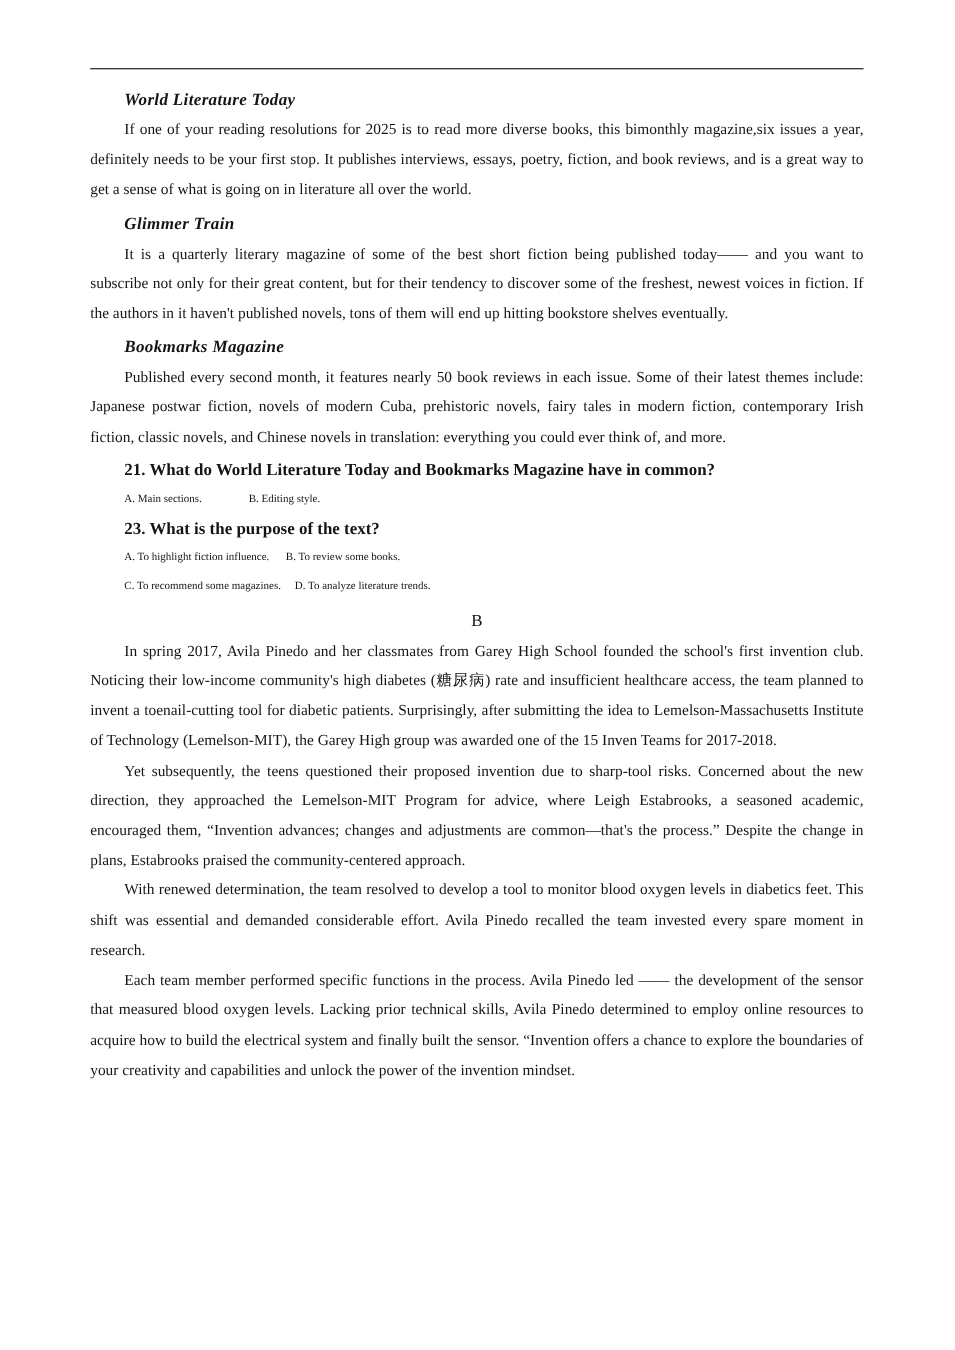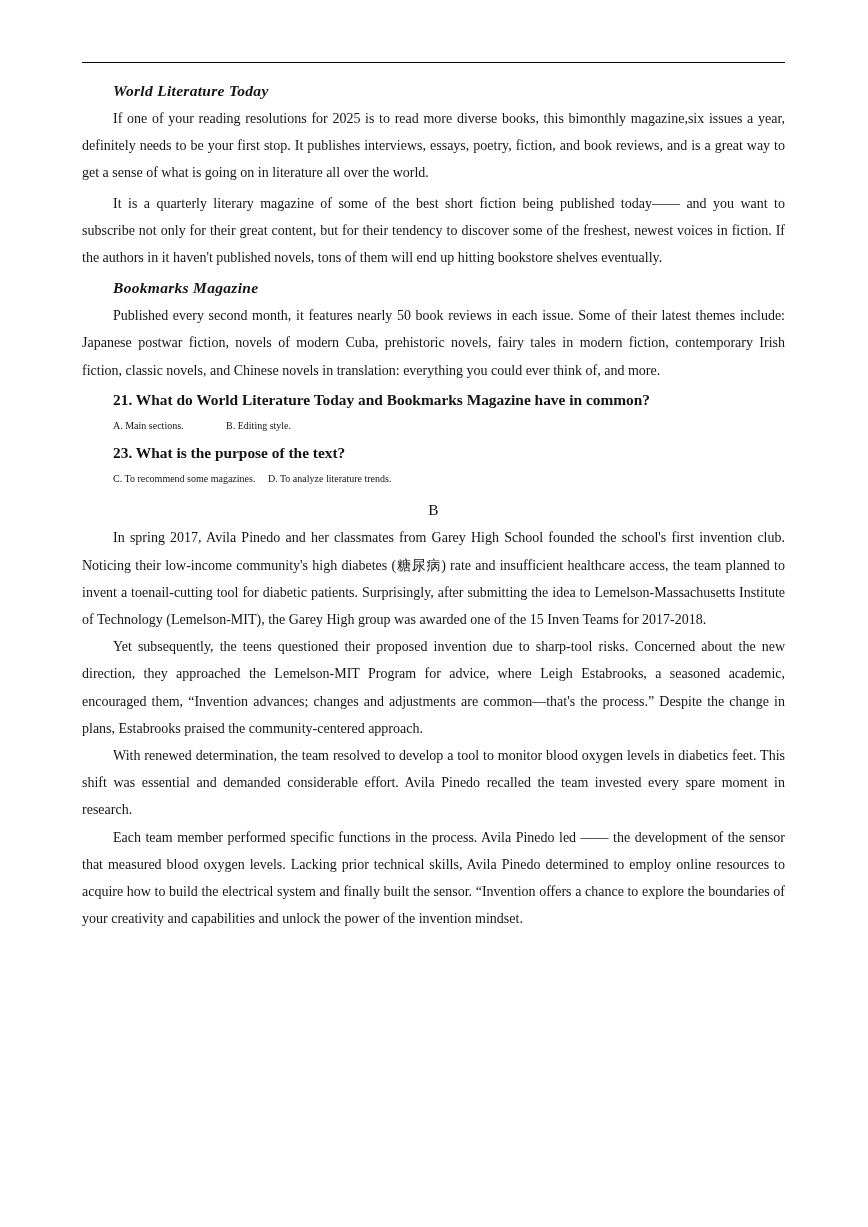--- a/index.html
+++ b/index.html
@@ -77,20 +77,21 @@
     <hr class="top-rule">
 
     <div>
       <div class="mag-title">World Literature Today</div>
       <p class="body-par">If one of your reading resolutions for 2025 is to read more diverse books, this bimonthly magazine,six issues a year, definitely needs to be your first stop. It publishes interviews, essays, poetry, fiction, and book reviews, and is a great way to get a sense of what is going on in literature all over the world.</p>
     </div>
 
     <div class="gap-small"></div>
 
     <div>
+      <div class="mag-title">Glimmer Train</div>
       <p class="body-par">It is a quarterly literary magazine of some of the best short fiction being published today—— and you want to subscribe not only for their great content, but for their tendency to discover some of the freshest,  newest voices in fiction. If the authors in it haven't published novels, tons of them will end up hitting bookstore shelves eventually.</p>
     </div>
 
     <div class="gap-small"></div>
 
     <div>
       <div class="mag-title">Bookmarks Magazine</div>
       <p class="body-par">Published every second month, it features nearly 50 book reviews in each issue. Some of their latest themes include: Japanese postwar fiction, novels of modern Cuba, prehistoric novels, fairy tales in modern fiction, contemporary Irish fiction, classic novels, and Chinese novels in translation: everything you could ever think of, and more.</p>
     </div>
 
@@ -99,20 +100,21 @@
     <div>
       <p class="q-stem">21. What do World Literature Today and Bookmarks Magazine have in common?</p>
       <span class="opt-row">A. Main sections.                 B. Editing style.</span>
     </div>
 
     <div>
     </div>
 
     <div>
       <p class="q-stem">23. What is the purpose of the text?</p>
+      <span class="opt-row">A. To highlight fiction influence.      B. To review some books.</span>
       <span class="opt-row">C. To recommend some magazines.     D. To analyze literature trends.</span>
     </div>
 
     <div class="section-mark">B</div>
 
     <p class="body-par">In spring 2017, Avila Pinedo and her classmates from Garey High School founded the school's first invention club. Noticing their low-income community's high diabetes (糖尿病) rate and insufficient healthcare access, the team planned to invent a toenail-cutting tool for diabetic patients. Surprisingly, after submitting the idea to Lemelson-Massachusetts Institute of Technology (Lemelson-MIT), the Garey High group was awarded one of the 15 Inven  Teams for 2017-2018.</p>
     <p class="body-par">Yet subsequently, the teens questioned their proposed invention due to sharp-tool risks. Concerned about the new direction, they approached the Lemelson-MIT Program for advice, where Leigh Estabrooks,  a seasoned academic, encouraged them, “Invention advances; changes and adjustments are common—that's the process.” Despite the change in plans, Estabrooks praised the community-centered approach.</p>
     <p class="body-par">With renewed determination, the team resolved to develop a tool to monitor blood oxygen levels in diabetics feet. This shift was essential and demanded considerable effort. Avila Pinedo recalled the team invested every spare moment in research.</p>
     <p class="body-par">Each team member performed specific functions in the process. Avila Pinedo led —— the development of the sensor that measured blood oxygen levels. Lacking prior technical skills, Avila Pinedo determined to employ online resources to acquire how to build the electrical system and finally built the sensor. “Invention offers a chance to explore the boundaries of your creativity and capabilities and unlock the power of the invention mindset.</p>
 

